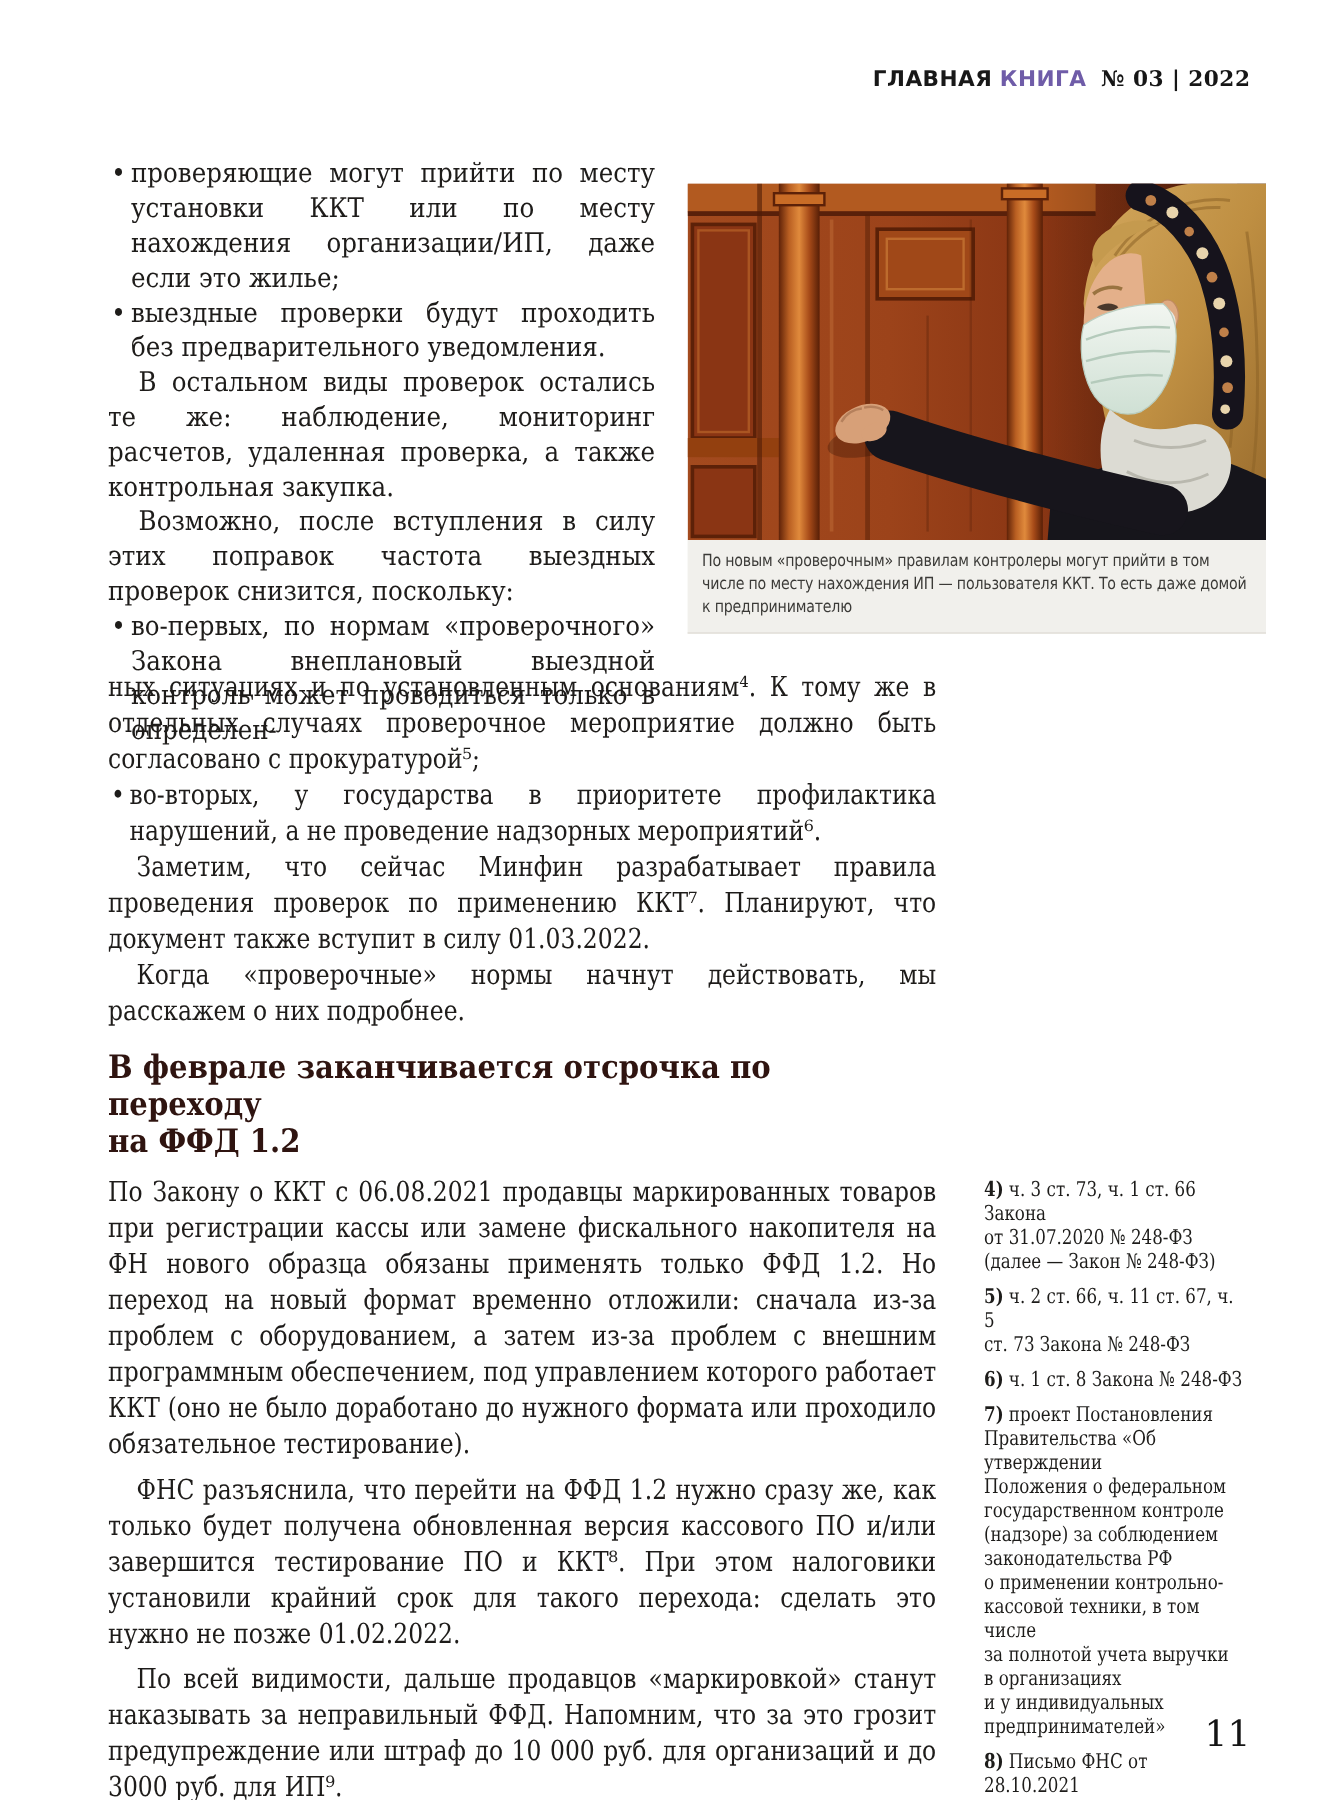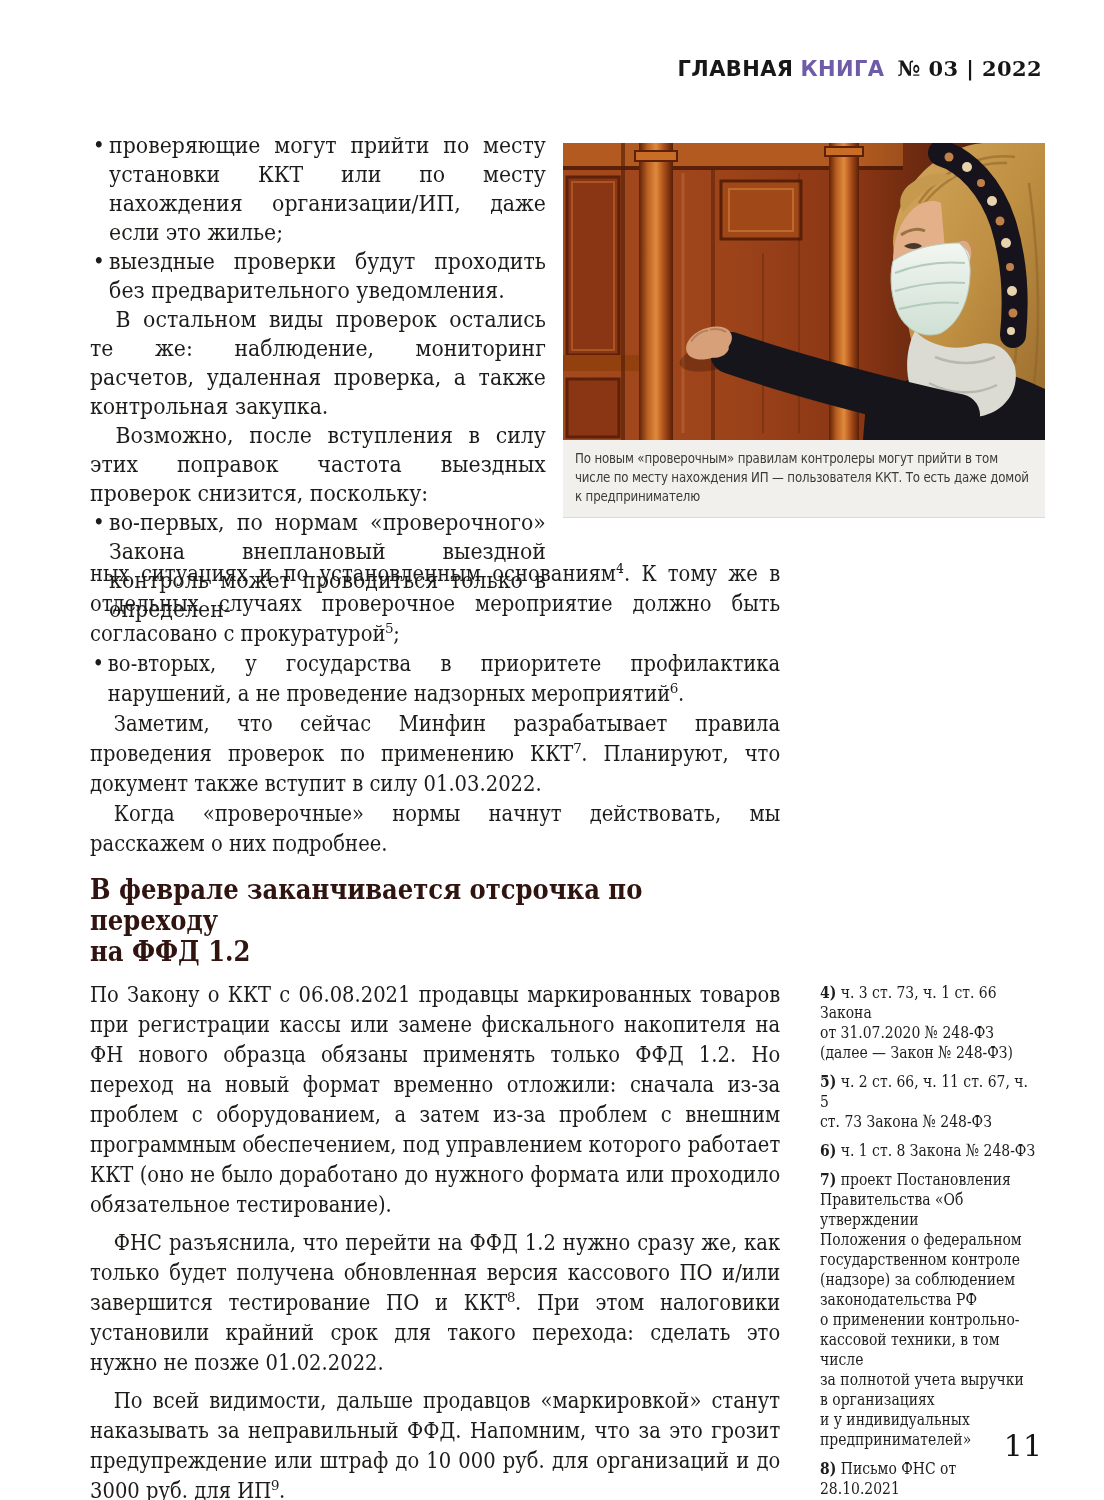--- a/index.html
+++ b/index.html
@@ -1,31 +1,31 @@
 <!DOCTYPE html>
 <html lang="ru"><head>
 <meta charset="utf-8">
 <style>
   html,body{margin:0;padding:0;background:#ffffff;}
   .page{position:relative;width:1104px;height:1500px;background:#ffffff;overflow:hidden;
         font-family:"DejaVu Serif", serif;color:#1e1c1a;}
   
-  .mast{position:absolute;top:56px;right:62px;font-size:21px;letter-spacing:.4px;white-space:nowrap;}
+  .mast{position:absolute;top:56px;right:62px;font-size:18px;letter-spacing:.4px;white-space:nowrap;}
   .mast .sans{font-family:"DejaVu Sans", sans-serif;font-weight:bold;color:#181818;}
   .mast .accent{font-family:"DejaVu Sans", sans-serif;font-weight:bold;color:#6f5ca8;}
   .mast .issue{font-family:"DejaVu Serif", serif;font-weight:bold;color:#161616;margin-left:6px;}
   
   .colA{position:absolute;left:90px;top:131px;width:501px;transform:scaleX(.91);transform-origin:0 0;
         font-size:22.5px;line-height:29px;text-align:justify;}
   .colA p,.flow p{margin:0;}
   .indent{text-indent:28px;}
   .li{position:relative;padding-left:21px;}
   .li .dot{position:absolute;left:3px;top:0;}
   
-  .fig{position:absolute;left:560px;top:140px;width:482px;margin:3px;}
+  .fig{position:absolute;left:560px;top:140px;width:482px;margin:13px;}
   .fig svg{display:block;}
   .capbox{background:#f1f0ec;border-bottom:1px solid #dcd9d2;padding:9px 12px 11px;}
   .captext{width:545px;transform:scaleX(.845);transform-origin:0 0;
            font-family:"DejaVu Sans", sans-serif;font-size:14px;line-height:19px;color:#3b3a37;
            white-space:pre-line;letter-spacing:-.2px;}
   
   .flow{position:absolute;left:90px;top:558px;width:920px;}
   .condensed{width:812px;transform:scaleX(.85);transform-origin:0 0;
              font-size:23px;line-height:30px;text-align:justify;}
   .headwrap{width:760px;transform:scaleX(.9);transform-origin:0 0;margin:16px 0 12px;}

